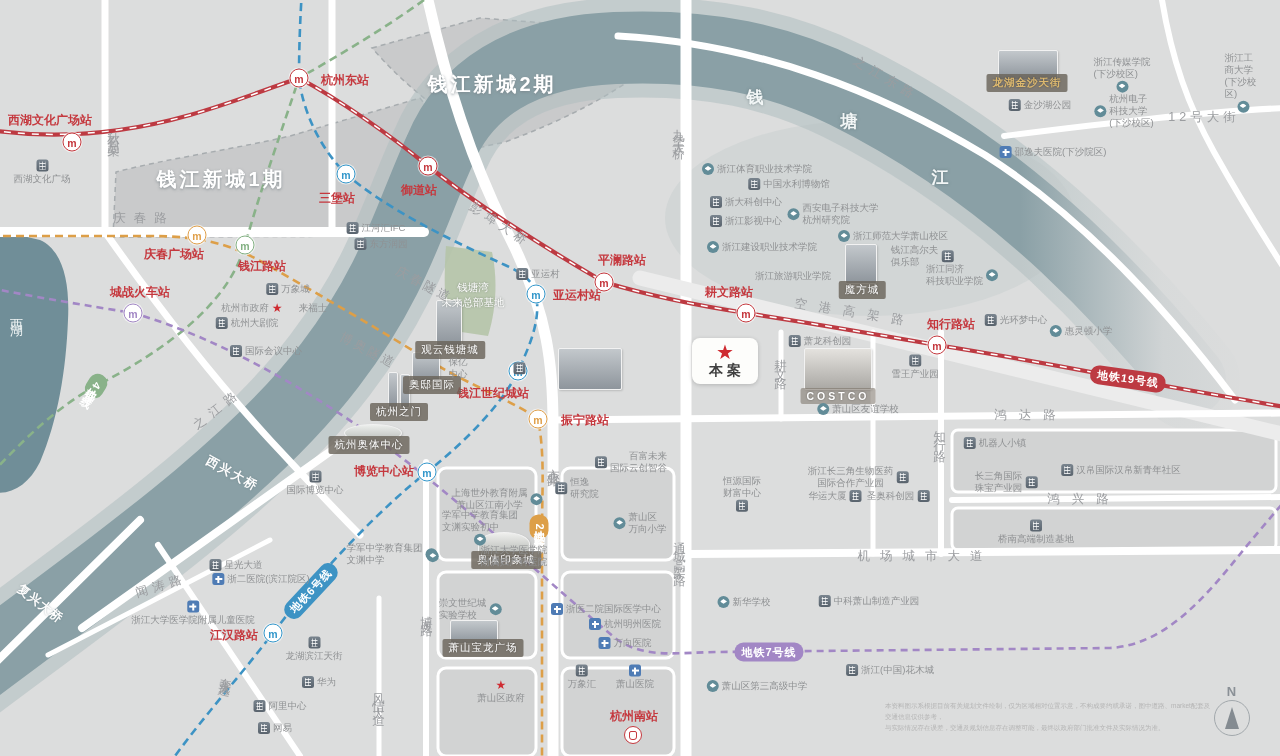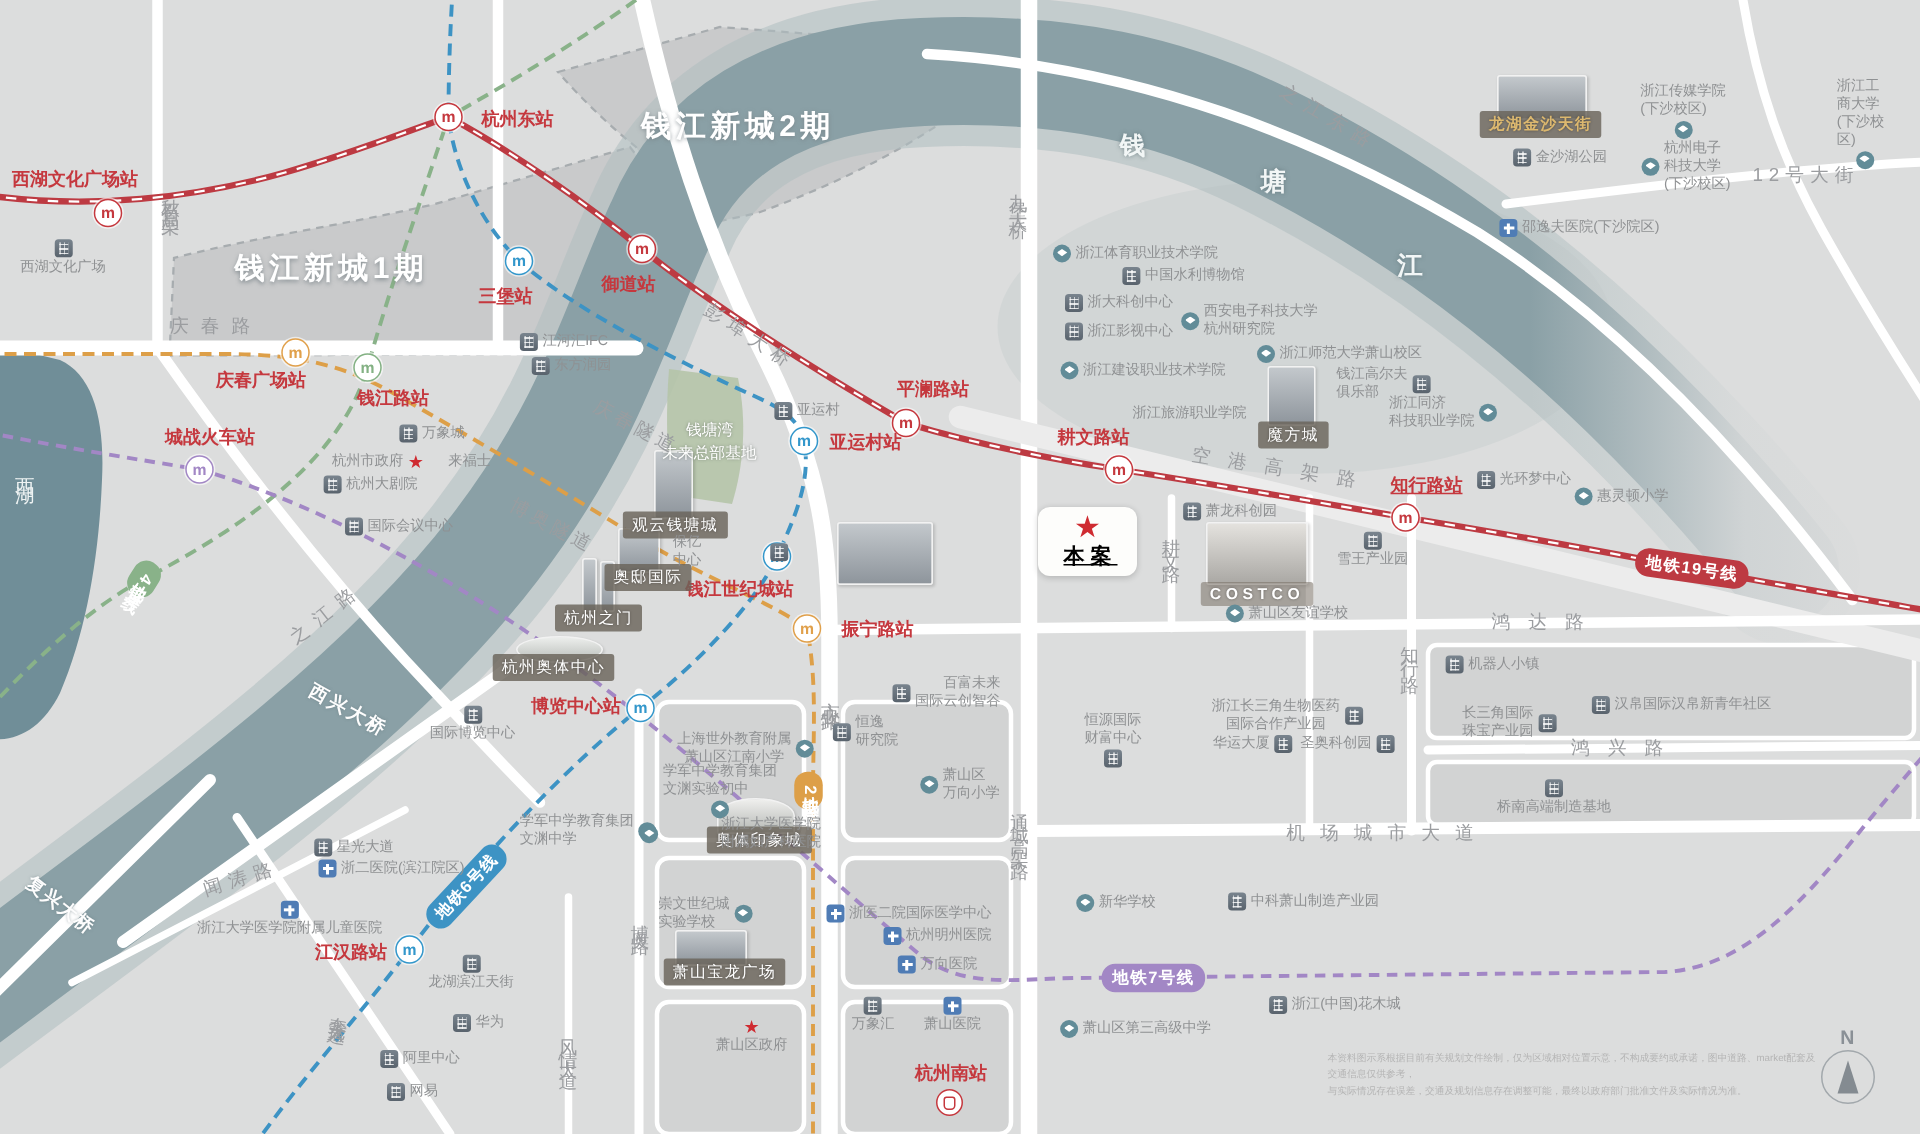--- a/index.html
+++ b/index.html
@@ -34,21 +34,21 @@
   .zonesub{color:#fff;font-size:10.5px;white-space:pre-line;text-align:center;line-height:1.4;text-shadow:0 0 2px rgba(100,110,100,.8);}
   
   .badge{color:#fff;font-size:11px;font-weight:700;padding:2px 7px;border-radius:9px;letter-spacing:1px;}
   .badge.v{writing-mode:vertical-rl;padding:7px 2px;}
   .plaque{background:rgba(106,100,90,.82);color:#fff;font-size:10.5px;padding:2px 6px;border-radius:2px;letter-spacing:1px;text-shadow:0 0 2px rgba(0,0,0,.4);}
   .plaque.gold{color:#dcb86f;font-weight:700;}
   .plaque.costco{letter-spacing:3px;font-weight:700;background:rgba(120,112,100,.55);}
   
   #site{position:absolute;left:692px;top:338px;width:66px;height:46px;background:#fdfdfb;border-radius:8px;box-shadow:0 1px 4px rgba(0,0,0,.18);display:flex;flex-direction:column;align-items:center;justify-content:center;gap:0;}
   #site .ss{color:#cf2b31;font-size:20px;line-height:1;}
-  #site .sl{color:#000000;font-size:14px;font-weight:800;letter-spacing:4px;margin-left:4px;text-decoration:underline;}
+  #site .sl{color:#404040;font-size:14px;font-weight:800;letter-spacing:4px;margin-left:4px;}
   
   #direction{position:absolute;left:1168px;top:312px;color:#8e9499;font-size:21px;font-weight:800;line-height:1.2;letter-spacing:2px;}
   #direction .row{display:flex;align-items:center;gap:6px;}
   #direction .arr{font-size:30px;font-weight:700;line-height:.8;color:#878d92;}
   #compass{position:absolute;left:1212px;top:684px;width:40px;text-align:center;color:#8a9096;}
   #compass .n{font-size:13px;font-weight:700;letter-spacing:1px;}
   #compass .circ{width:34px;height:34px;margin:1px auto 0;border:1px solid #a2a8ac;border-radius:50%;display:flex;align-items:center;justify-content:center;}
   #compass .needle{width:0;height:0;border-left:7px solid transparent;border-right:7px solid transparent;border-bottom:22px solid #848b91;}
   #disclaimer{position:absolute;left:885px;top:700px;width:330px;font-size:6.5px;line-height:1.7;color:#b5b5b5;white-space:pre-line;text-align:left;}
   .bldg{position:absolute;background:linear-gradient(180deg,#c3c8cc,#8e959c);border:1px solid #f2f2f2;border-radius:2px;box-shadow:1px 1px 2px rgba(0,0,0,.15);}
@@ -186,21 +186,21 @@
       <div class="abs st-label" style="left: 262px; top: 266px;">钱江路站</div>
       <div class="abs mico" style="left: 133px; top: 313px; border: 1.8px solid rgb(162, 135, 197); color: rgb(162, 135, 197);">m</div>
       <div class="abs st-label" style="left: 140px; top: 292px;">城战火车站</div>
       <div class="abs mico" style="left: 604px; top: 282px; border: 1.8px solid rgb(197, 56, 62); color: rgb(197, 56, 62);">m</div>
       <div class="abs st-label" style="left: 622px; top: 260px;">平澜路站</div>
       <div class="abs mico" style="left: 536px; top: 294px; border: 1.8px solid rgb(51, 151, 203); color: rgb(51, 151, 203);">m</div>
       <div class="abs st-label" style="left: 577px; top: 295px;">亚运村站</div>
       <div class="abs mico" style="left: 746px; top: 313px; border: 1.8px solid rgb(197, 56, 62); color: rgb(197, 56, 62);">m</div>
       <div class="abs st-label" style="left: 729px; top: 292px;">耕文路站</div>
       <div class="abs mico" style="left: 937px; top: 345px; border: 1.8px solid rgb(197, 56, 62); color: rgb(197, 56, 62);">m</div>
-      <div class="abs st-label" style="left: 951px; top: 324px; text-decoration: underline;">知行路站</div>
+      <div class="abs st-label" style="left: 951px; top: 324px;">知行路站</div>
       <div class="abs mico" style="left: 518px; top: 371px; border: 1.8px solid rgb(51, 151, 203); color: rgb(51, 151, 203);">m</div>
       <div class="abs st-label" style="left: 493px; top: 393px;">钱江世纪城站</div>
       <div class="abs mico" style="left: 538px; top: 419px; border: 1.8px solid rgb(224, 160, 75); color: rgb(224, 160, 75);">m</div>
       <div class="abs st-label" style="left: 585px; top: 420px;">振宁路站</div>
       <div class="abs mico" style="left: 427px; top: 472px; border: 1.8px solid rgb(51, 151, 203); color: rgb(51, 151, 203);">m</div>
       <div class="abs st-label" style="left: 384px; top: 471px;">博览中心站</div>
       <div class="abs mico" style="left: 273px; top: 633px; border: 1.8px solid rgb(51, 151, 203); color: rgb(51, 151, 203);">m</div>
       <div class="abs st-label" style="left: 234px; top: 635px;">江汉路站</div>
       <div class="abs rail" style="left: 633px; top: 735px;"></div>
       <div class="abs st-label" style="left: 634px; top: 716px;">杭州南站</div>

